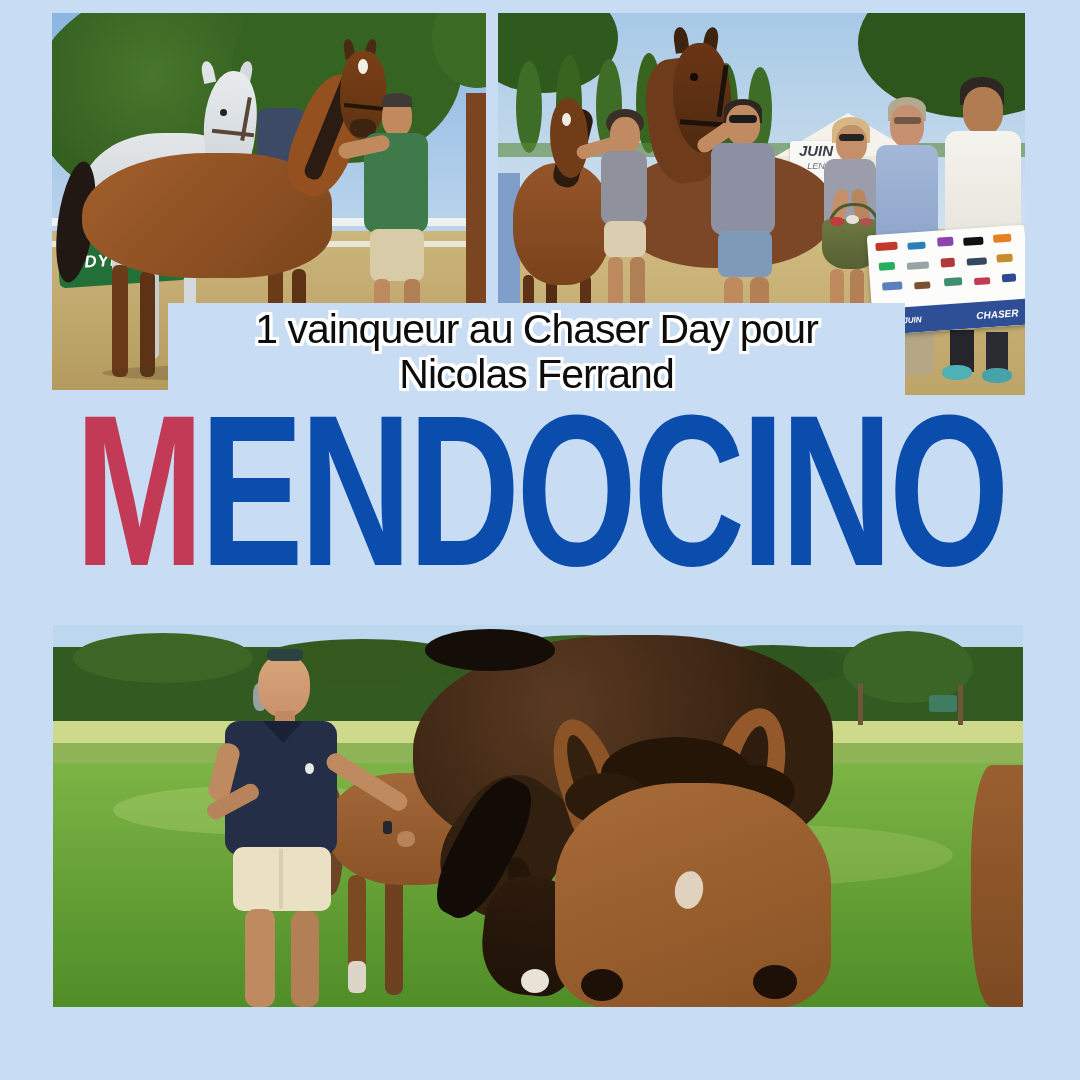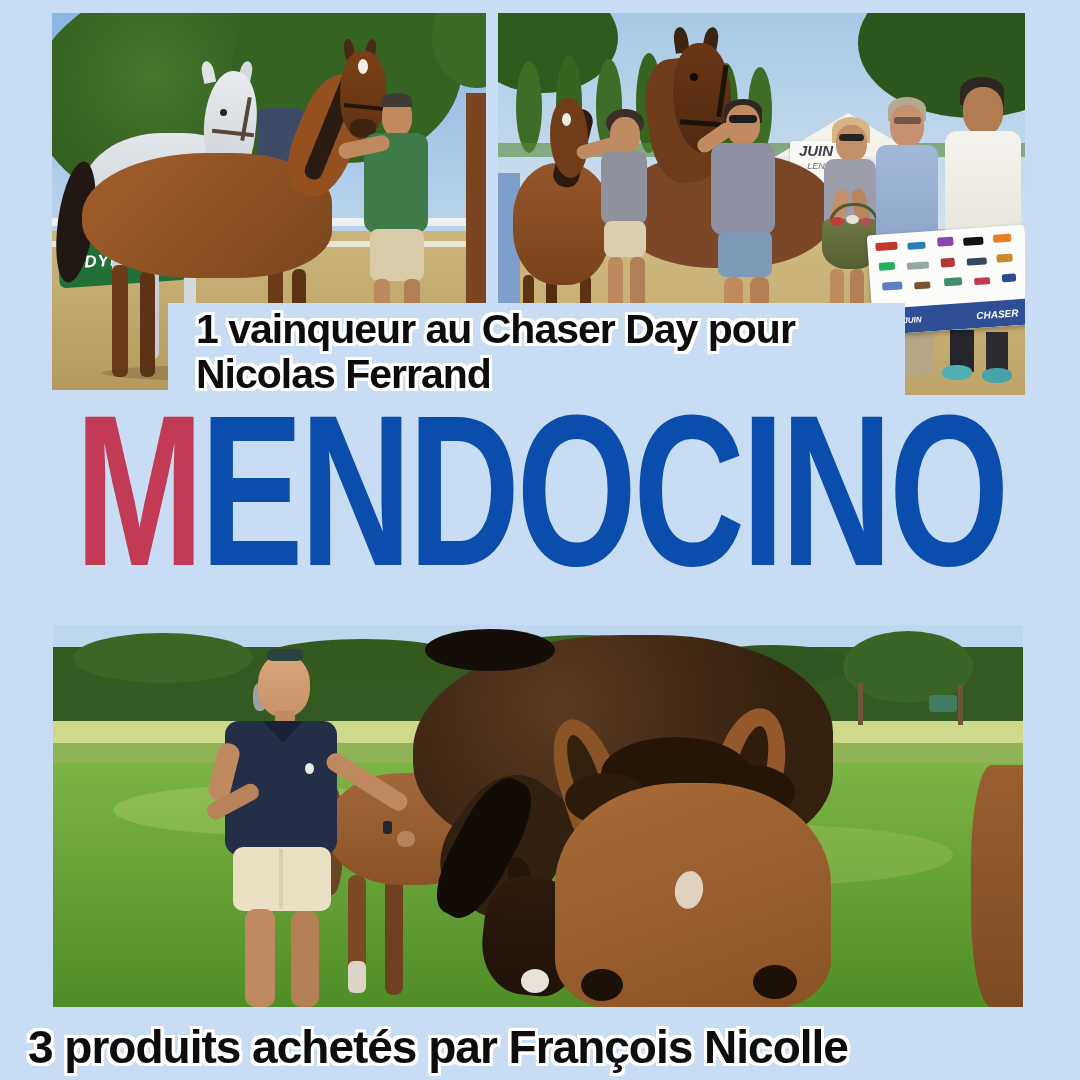--- a/index.html
+++ b/index.html
@@ -3,21 +3,21 @@
 <meta charset="utf-8">
 <style>
   html,body{margin:0;padding:0;}
   body{width:1080px;height:1080px;font-family:"Liberation Sans","DejaVu Sans",sans-serif;}
   .canvas{position:relative;width:1080px;height:1080px;overflow:hidden;background:#c8ddf3;}
   .s{position:absolute;display:block;}
   .photo{position:absolute;overflow:hidden;z-index:1;}
   .outline-w{text-shadow:-3px 0 0 #fff,3px 0 0 #fff,0 -3px 0 #fff,0 3px 0 #fff,
     -3px -3px 0 #fff,3px -3px 0 #fff,-3px 3px 0 #fff,3px 3px 0 #fff,
     -2px -3px 0 #fff,2px 3px 0 #fff,-3px 2px 0 #fff,3px -2px 0 #fff;}
-  .cap{font-weight:bold;color:#0d0d0d;letter-spacing:-1px;padding-left:28px;}
+  .cap{font-weight:normal;color:#0d0d0d;text-align:center;letter-spacing:-1px;}
   .band{position:absolute;left:168px;top:303px;width:737px;height:95px;z-index:2;}
   .band .l1,.band .l2{font-size:41px;line-height:45px;}
   .title-row{position:absolute;left:0;top:398px;width:1080px;height:184px;z-index:2;
     display:flex;justify-content:center;align-items:center;}
   .title-inner{white-space:nowrap;font-weight:bold;font-size:215px;line-height:1;
     letter-spacing:-5px;transform:scaleX(.72);transform-origin:50% 50%;}
   .subtitle{position:absolute;left:0;top:576px;width:1080px;z-index:3;
     font-size:47px;line-height:56px;color:#1453b3;}
   .bottom-cap{position:absolute;left:0;top:1018px;width:1080px;z-index:3;
     font-size:46px;line-height:58px;}
@@ -270,15 +270,14 @@
     <i class="s" style="left:512px;top:148px;width:84px;height:52px;border-radius:50%;background:#2c1a0a;"></i>
     <i class="s" style="left:656px;top:140px;width:86px;height:54px;border-radius:50%;background:#241507;"></i>
     <i class="s" style="left:502px;top:158px;width:276px;height:226px;border-radius:45% 45% 22% 22%;background:linear-gradient(160deg,#a86b39,#8a5224);"></i>
     <i class="s" style="left:622px;top:246px;width:28px;height:38px;border-radius:50%;background:#e8dfcf;transform:rotate(10deg);opacity:.9;"></i>
     <i class="s" style="left:528px;top:344px;width:42px;height:32px;border-radius:50%;background:#1c1007;"></i>
     <i class="s" style="left:700px;top:340px;width:44px;height:34px;border-radius:50%;background:#1c1007;"></i>
 
     <i class="s" style="left:918px;top:140px;width:52px;height:242px;border-radius:40% 0 0 40%;background:linear-gradient(#9a5f30,#7c4a22);"></i>
   </section>
 
-  <div class="cap outline-w bottom-cap">3 produits achetés par François Nicolle</div>
 
 </div>
 
 </body></html>

